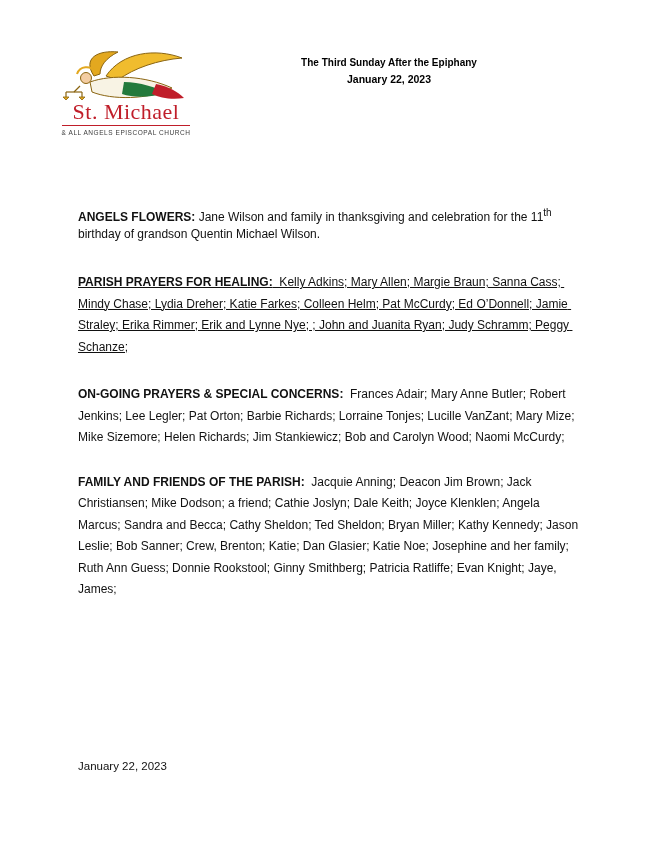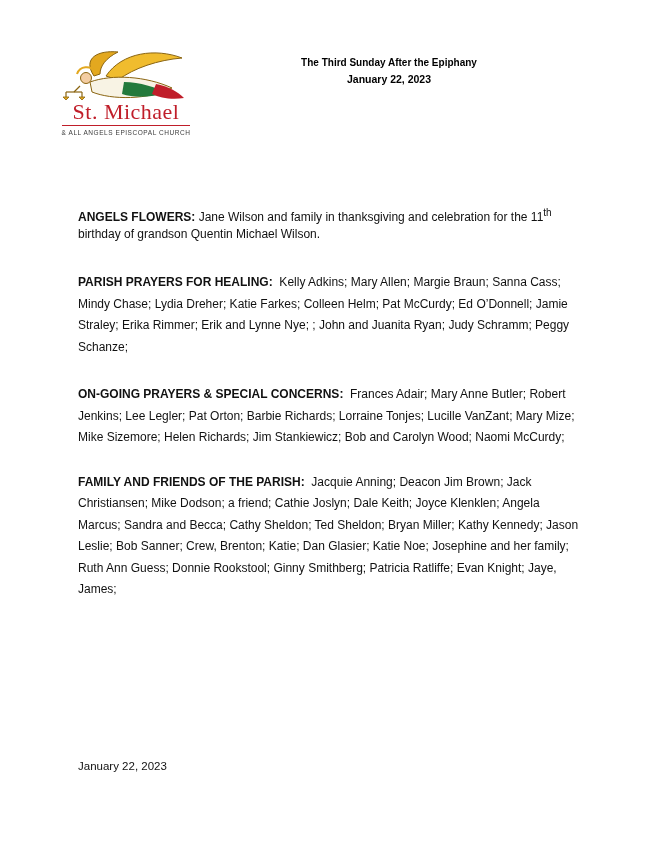--- a/index.html
+++ b/index.html
@@ -55,21 +55,21 @@
     left: 78px;
     top: 209px;
     width: 505px;
     font-size: 12px;
     color: #111111;
   }
   .para { white-space: pre-wrap; }
   .para b, .para strong { font-weight: bold; }
   .para.single { line-height: 17px; margin-bottom: 29px; }
   .para.spaced { line-height: 21.5px; }
-  .para.gap-a { margin-bottom: 26px; }
+  .para.gap-a { margin-bottom: 26px; text-decoration: underline; }
   .para.gap-b { margin-bottom: 23px; }
   sup.ord { font-size: 10px; vertical-align: super; line-height: 0; }
   
   .footer {
     position: absolute;
     left: 78px;
     top: 760px;
     font-size: 11.5px;
     color: #111111;
   }

